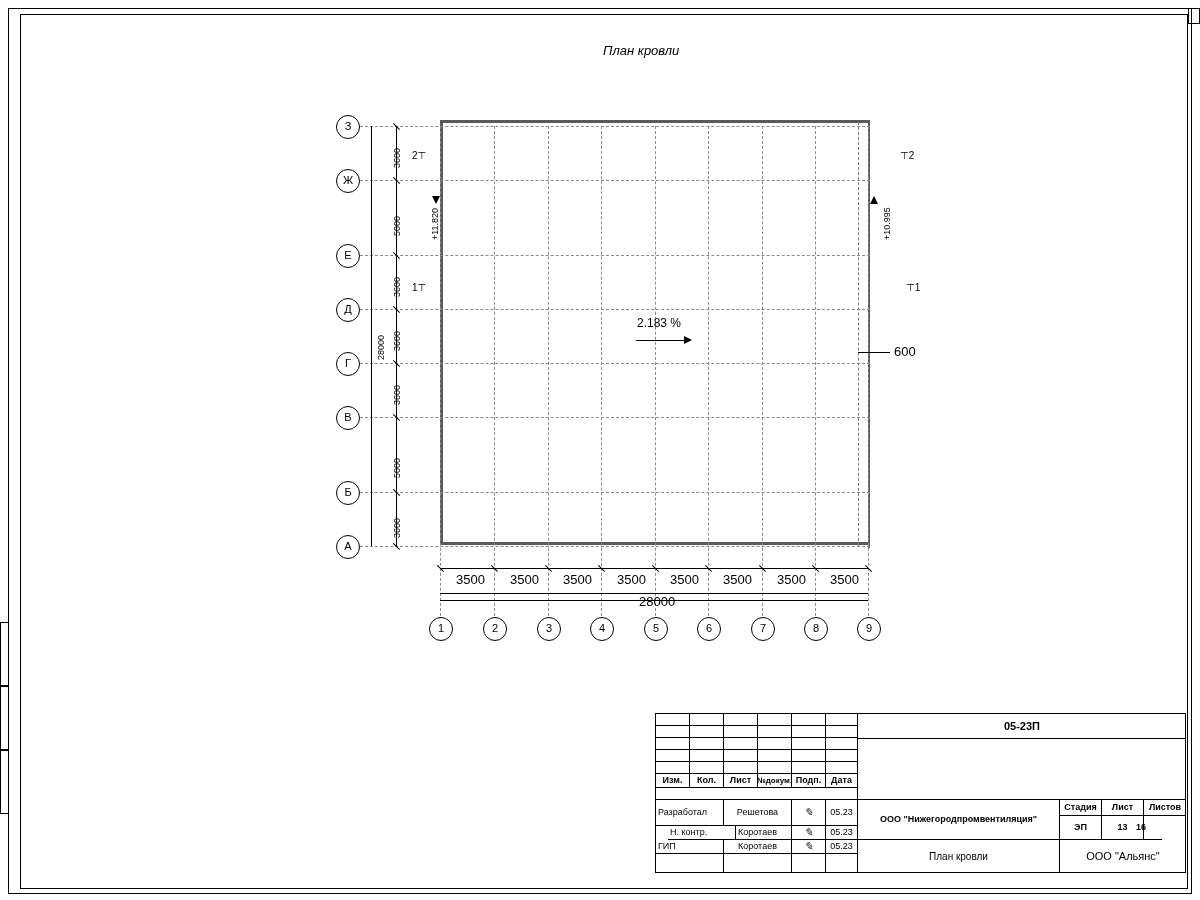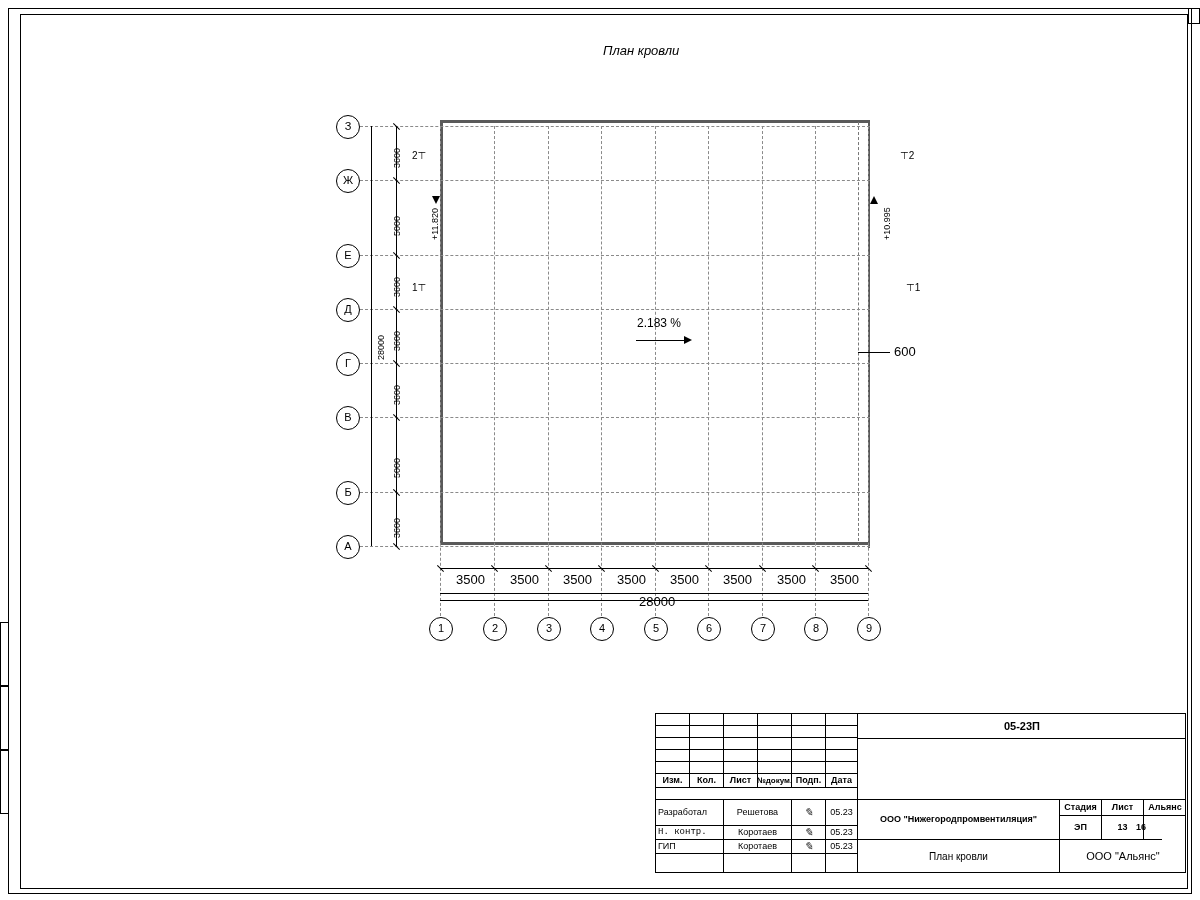--- a/index.html
+++ b/index.html
@@ -365,42 +365,42 @@
     <div class="cell b" style="left:170px;top:60px; width:32px; height:14px;">Дата</div>
 
     <div class="cell" style="left:0px; top:74px; width:202px; height:12px;"></div>
     <div class="cell noborder-r" style="left:202px; top:70px; width:328px; height:16px;"></div>
 
     <div class="cell" style="left:0px;  top:86px; width:68px; height:26px; justify-content:flex-start;">Разработал</div>
     <div class="cell" style="left:68px; top:86px; width:68px; height:26px;">Решетова</div>
     <div class="cell sig" style="left:136px;top:86px; width:34px; height:26px;">✎</div>
     <div class="cell" style="left:170px;top:86px; width:32px; height:26px;">05.23</div>
 
-    <div class="cell" style="left:0px;  top:112px; width:68px; height:14px; justify-content:flex-start;font-family:Liberation Mono, monospace;">Н. контр.</div>
+    <div class="cell" style="left:12px;  top:112px; width:68px; height:14px; justify-content:flex-start;">Н. контр.</div>
     <div class="cell" style="left:68px; top:112px; width:68px; height:14px;">Коротаев</div>
     <div class="cell sig" style="left:136px;top:112px; width:34px; height:14px;">✎</div>
     <div class="cell" style="left:170px;top:112px; width:32px; height:14px;">05.23</div>
 
     <div class="cell" style="left:0px;  top:126px; width:68px; height:14px; justify-content:flex-start;">ГИП</div>
     <div class="cell" style="left:68px; top:126px; width:68px; height:14px;">Коротаев</div>
     <div class="cell sig" style="left:136px;top:126px; width:34px; height:14px;">✎</div>
     <div class="cell" style="left:170px;top:126px; width:32px; height:14px;">05.23</div>
 
     <div class="cell noborder-b" style="left:0px;  top:140px; width:68px; height:19px;"></div>
     <div class="cell noborder-b" style="left:68px; top:140px; width:68px; height:19px;"></div>
     <div class="cell noborder-b" style="left:136px;top:140px; width:34px; height:19px;"></div>
     <div class="cell noborder-b" style="left:170px;top:140px; width:32px; height:19px;"></div>
 
     <div class="cell b" style="left:202px; top:86px; width:202px; height:40px; font-size:9px;">ООО "Нижегородпромвентиляция"</div>
 
     <div class="cell noborder-b" style="left:202px; top:126px; width:202px; height:33px; font-size:10px;">План кровли</div>
 
     <div class="cell b" style="left:404px; top:86px; width:42px; height:16px;">Стадия</div>
     <div class="cell b" style="left:446px; top:86px; width:42px; height:16px;">Лист</div>
-    <div class="cell b noborder-r" style="left:488px; top:86px; width:42px; height:16px;">Альянс</div>
+    <div class="cell b noborder-r" style="left:488px; top:86px; width:42px; height:16px;">Листов</div>
 
     <div class="cell b" style="left:404px; top:102px; width:42px; height:24px;">ЭП</div>
     <div class="cell b" style="left:446px; top:102px; width:42px; height:24px;">13</div>
     <div class="cell b noborder-r" style="left:464px; top:102px; width:42px; height:24px;text-align:center;">16</div>
 
     <div class="cell noborder-r noborder-b" style="left:404px; top:126px; width:126px; height:33px; font-size:11px;">ООО "Альянс"</div>
   </div>
 
 </div>
 

